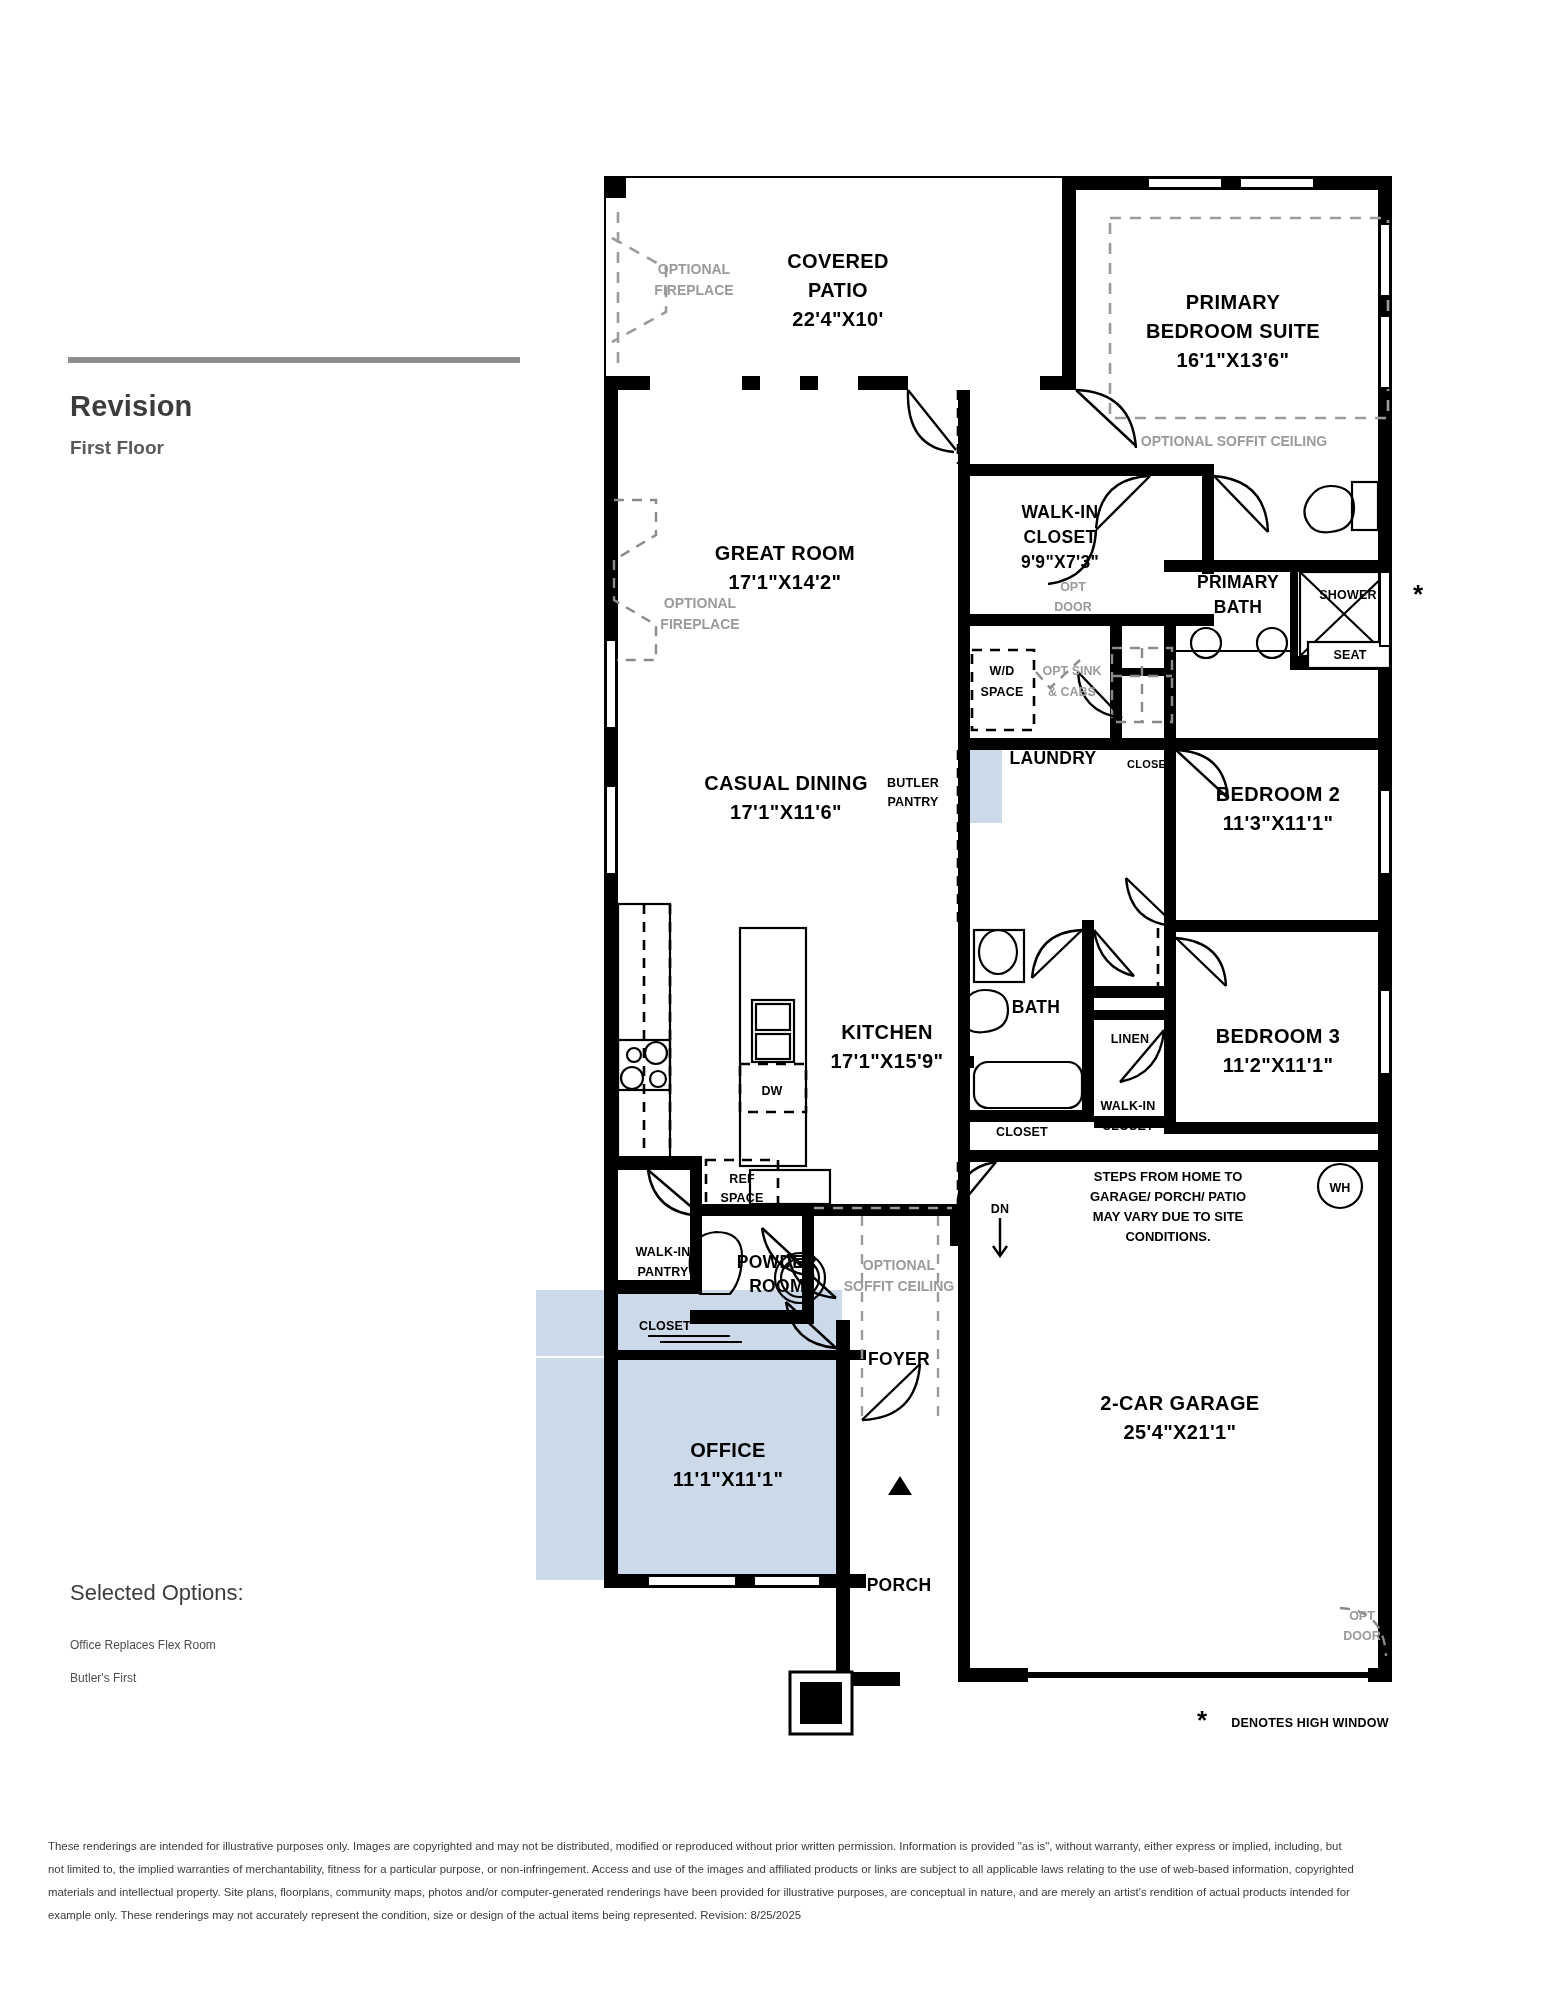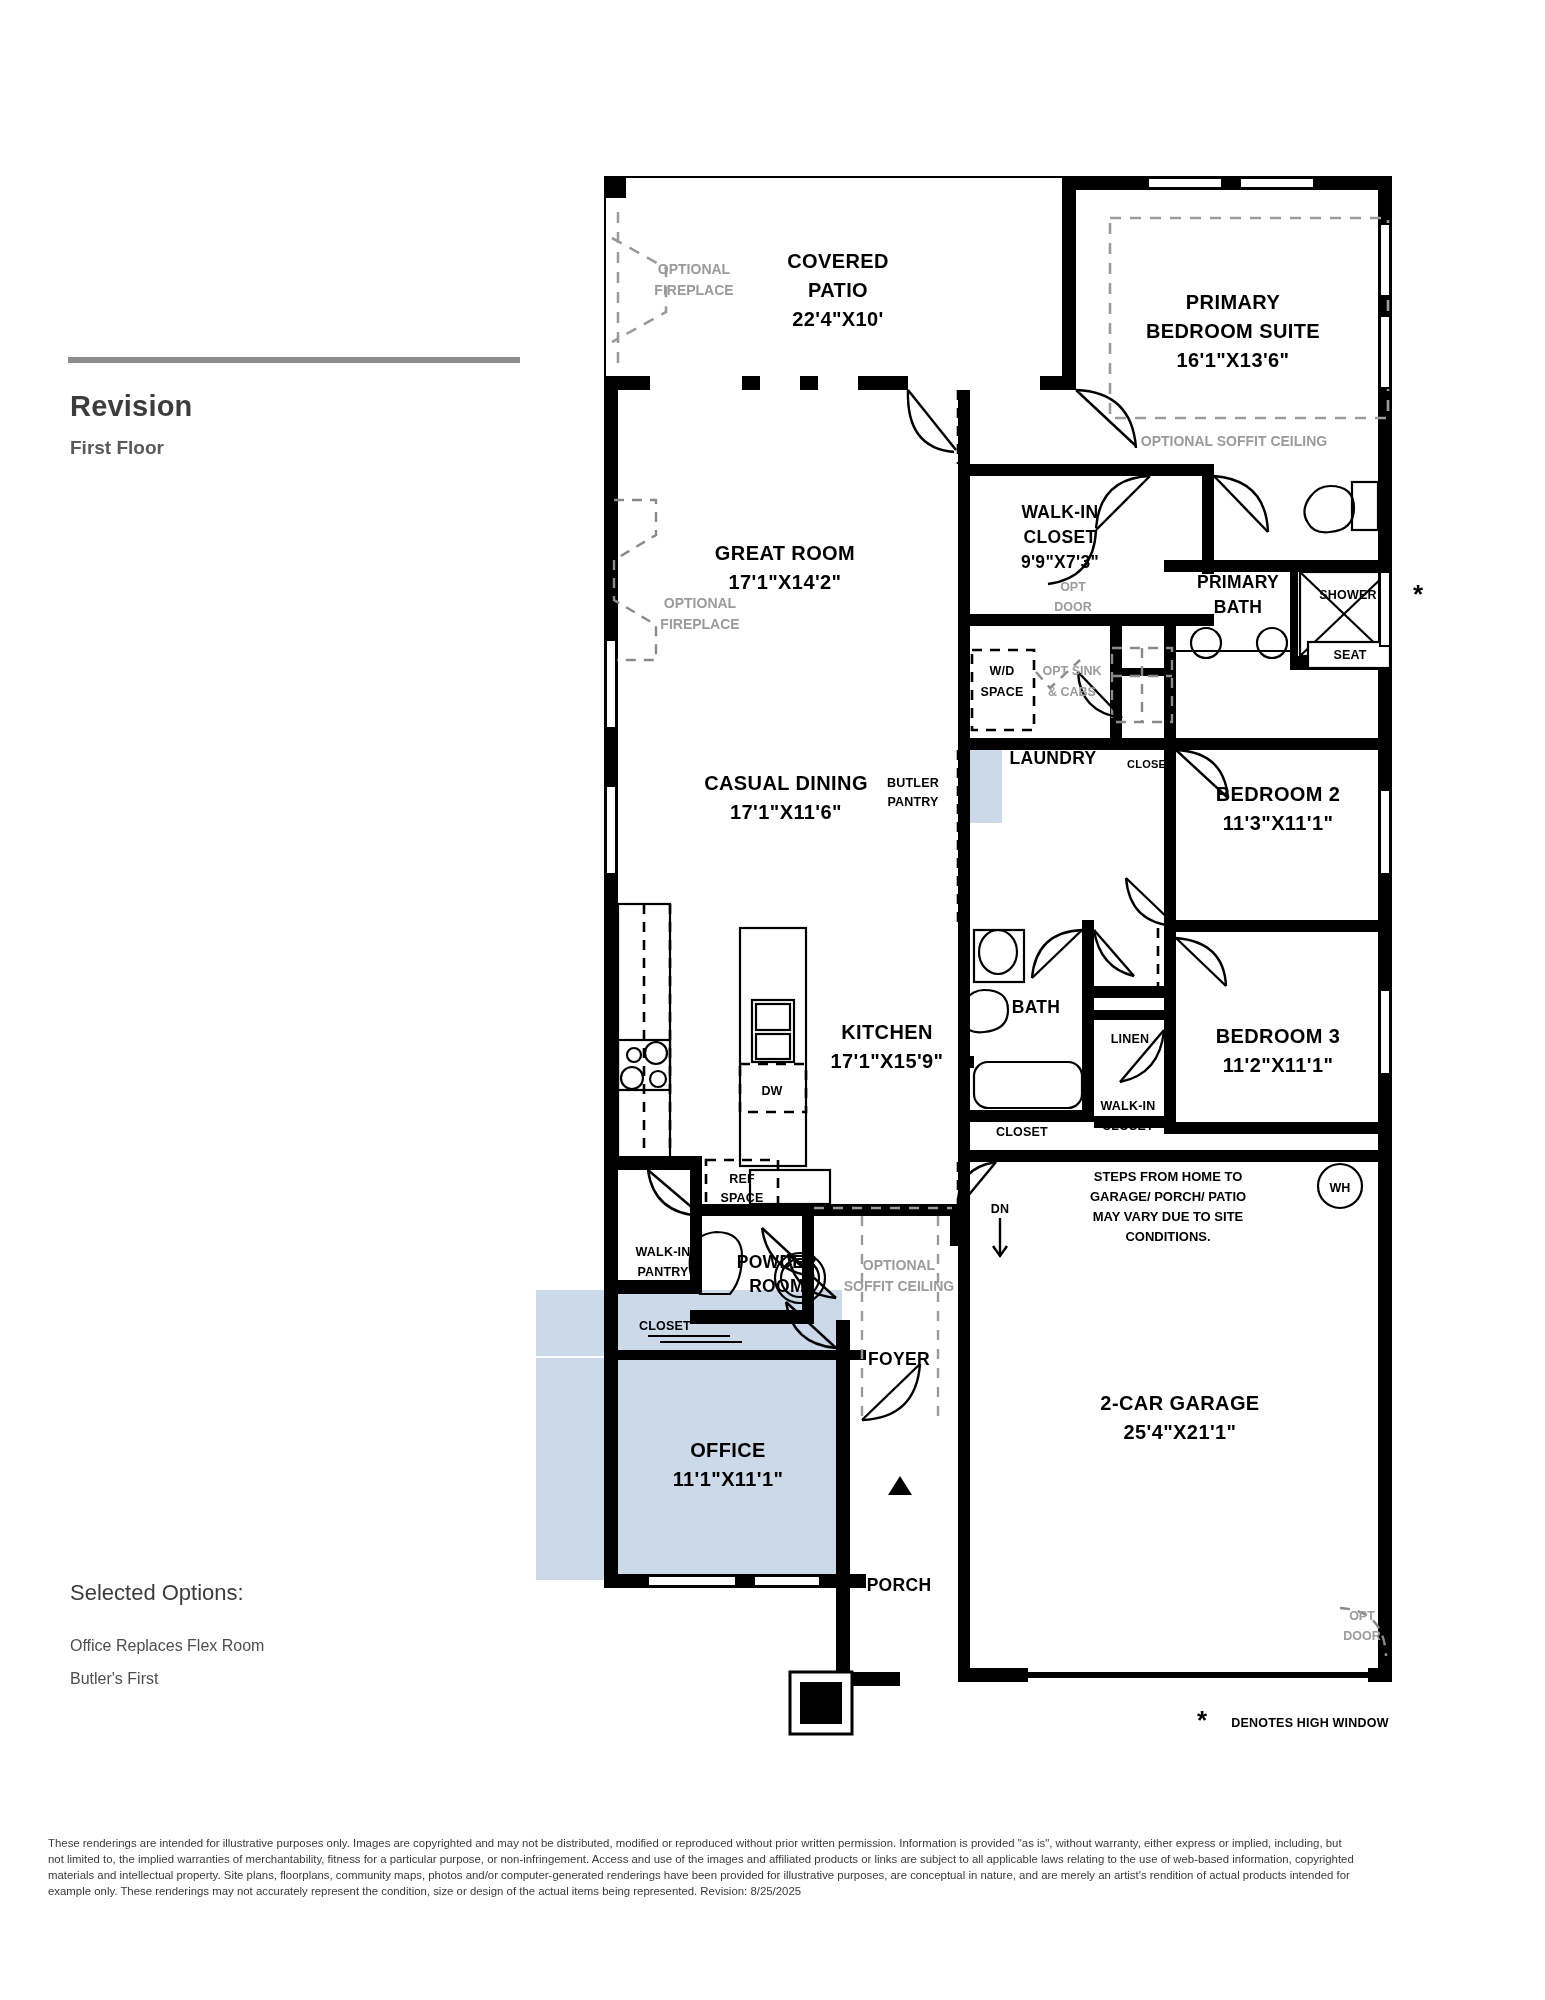--- a/index.html
+++ b/index.html
@@ -30,28 +30,28 @@
     font-size: 19px; color: #5a5a5a; font-weight: bold;
   }
 
   
   #options-title {
     position: absolute; left: 70px; top: 1580px;
     font-size: 22px; font-weight: normal; color: #3c3c3c;
   }
   #options-list {
     position: absolute; left: 70px; top: 1629px;
-    font-size: 16px; color: #4e4e4e; line-height: 33px;
+    font-size: 12px; color: #4e4e4e; line-height: 33px;
   }
 
   
   #disclaimer {
     position: absolute; left: 48px; top: 1835px;
     width: 1310px;
-    font-size: 11.4px; line-height: 16px;
+    font-size: 11.4px; line-height: 23px;
     color: #3a3a3a;
     text-align: left;
   }
   #watermark {
     position: absolute; left: 6px; top: 1986px;
     font-size: 72px; color: rgba(60,60,60,.55);
     font-family: "Liberation Serif", serif;
     letter-spacing: 2px;
     pointer-events: none;
   }

